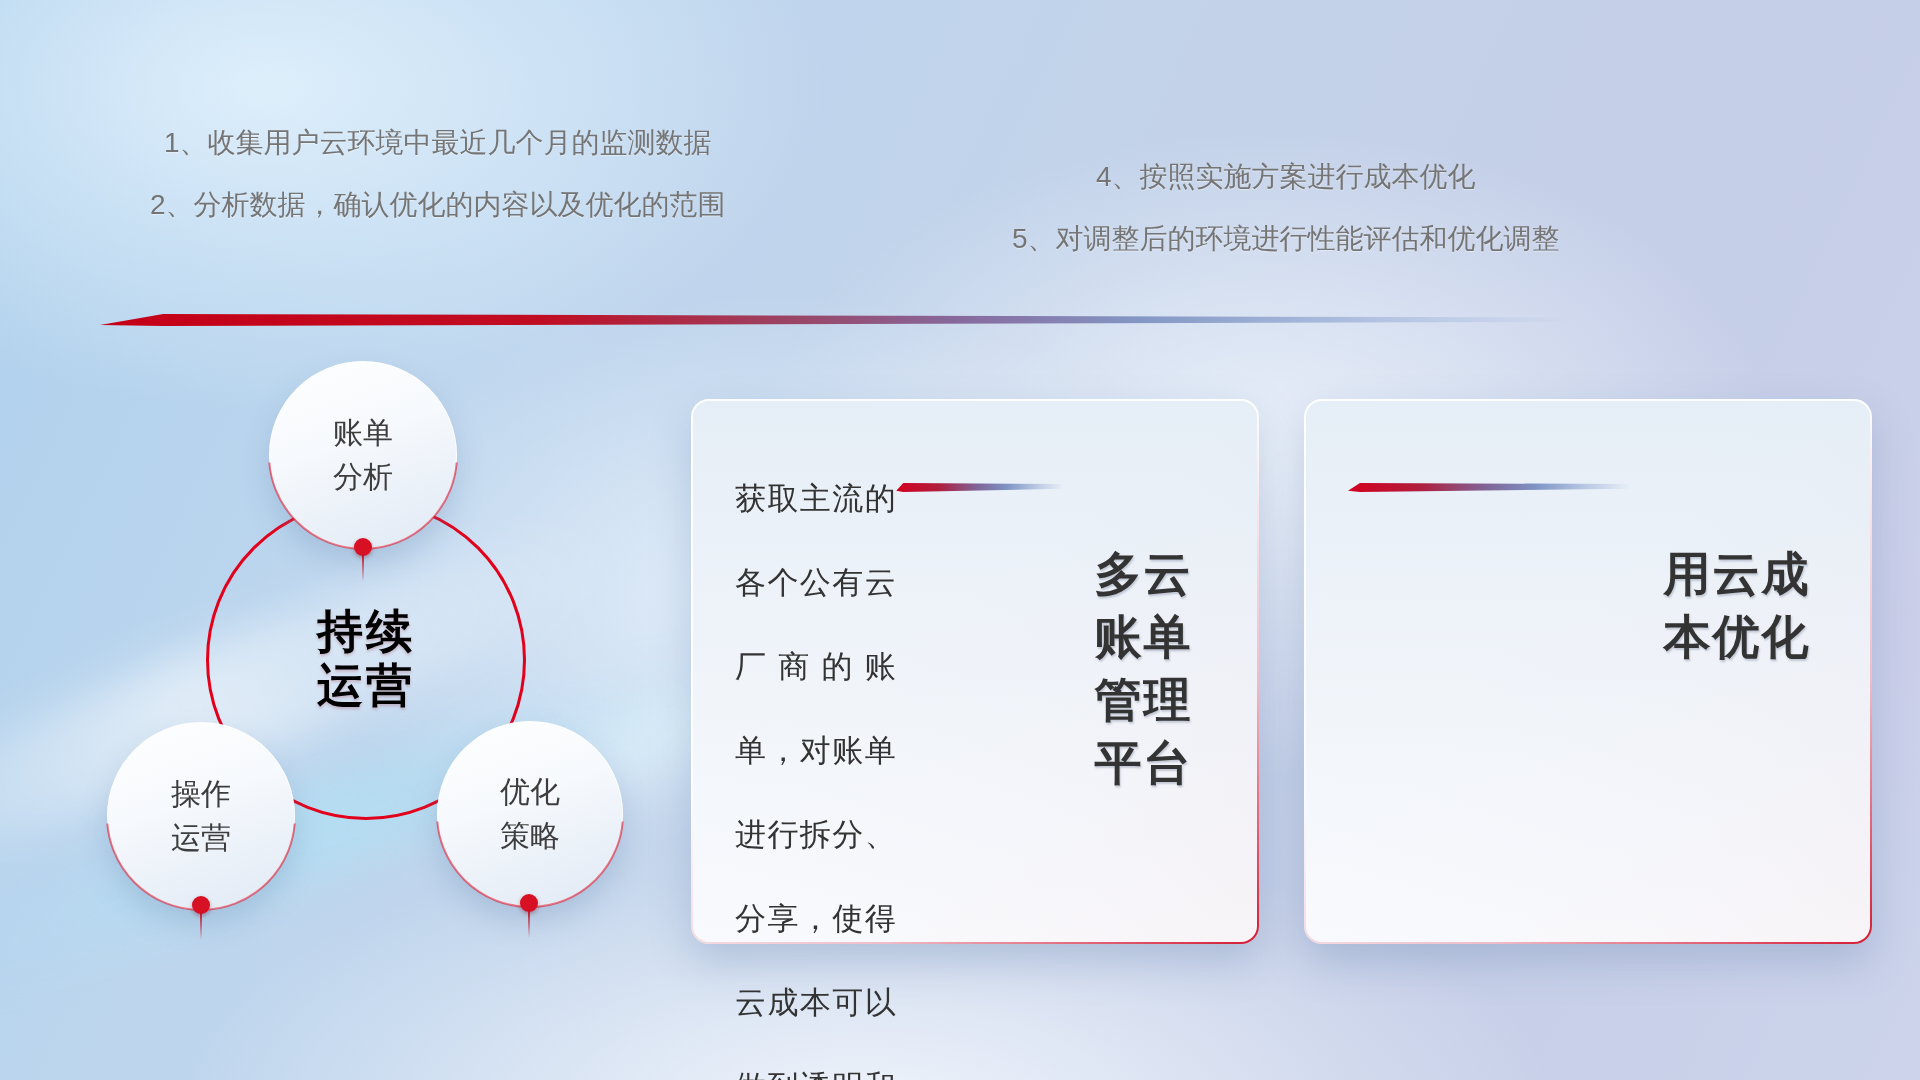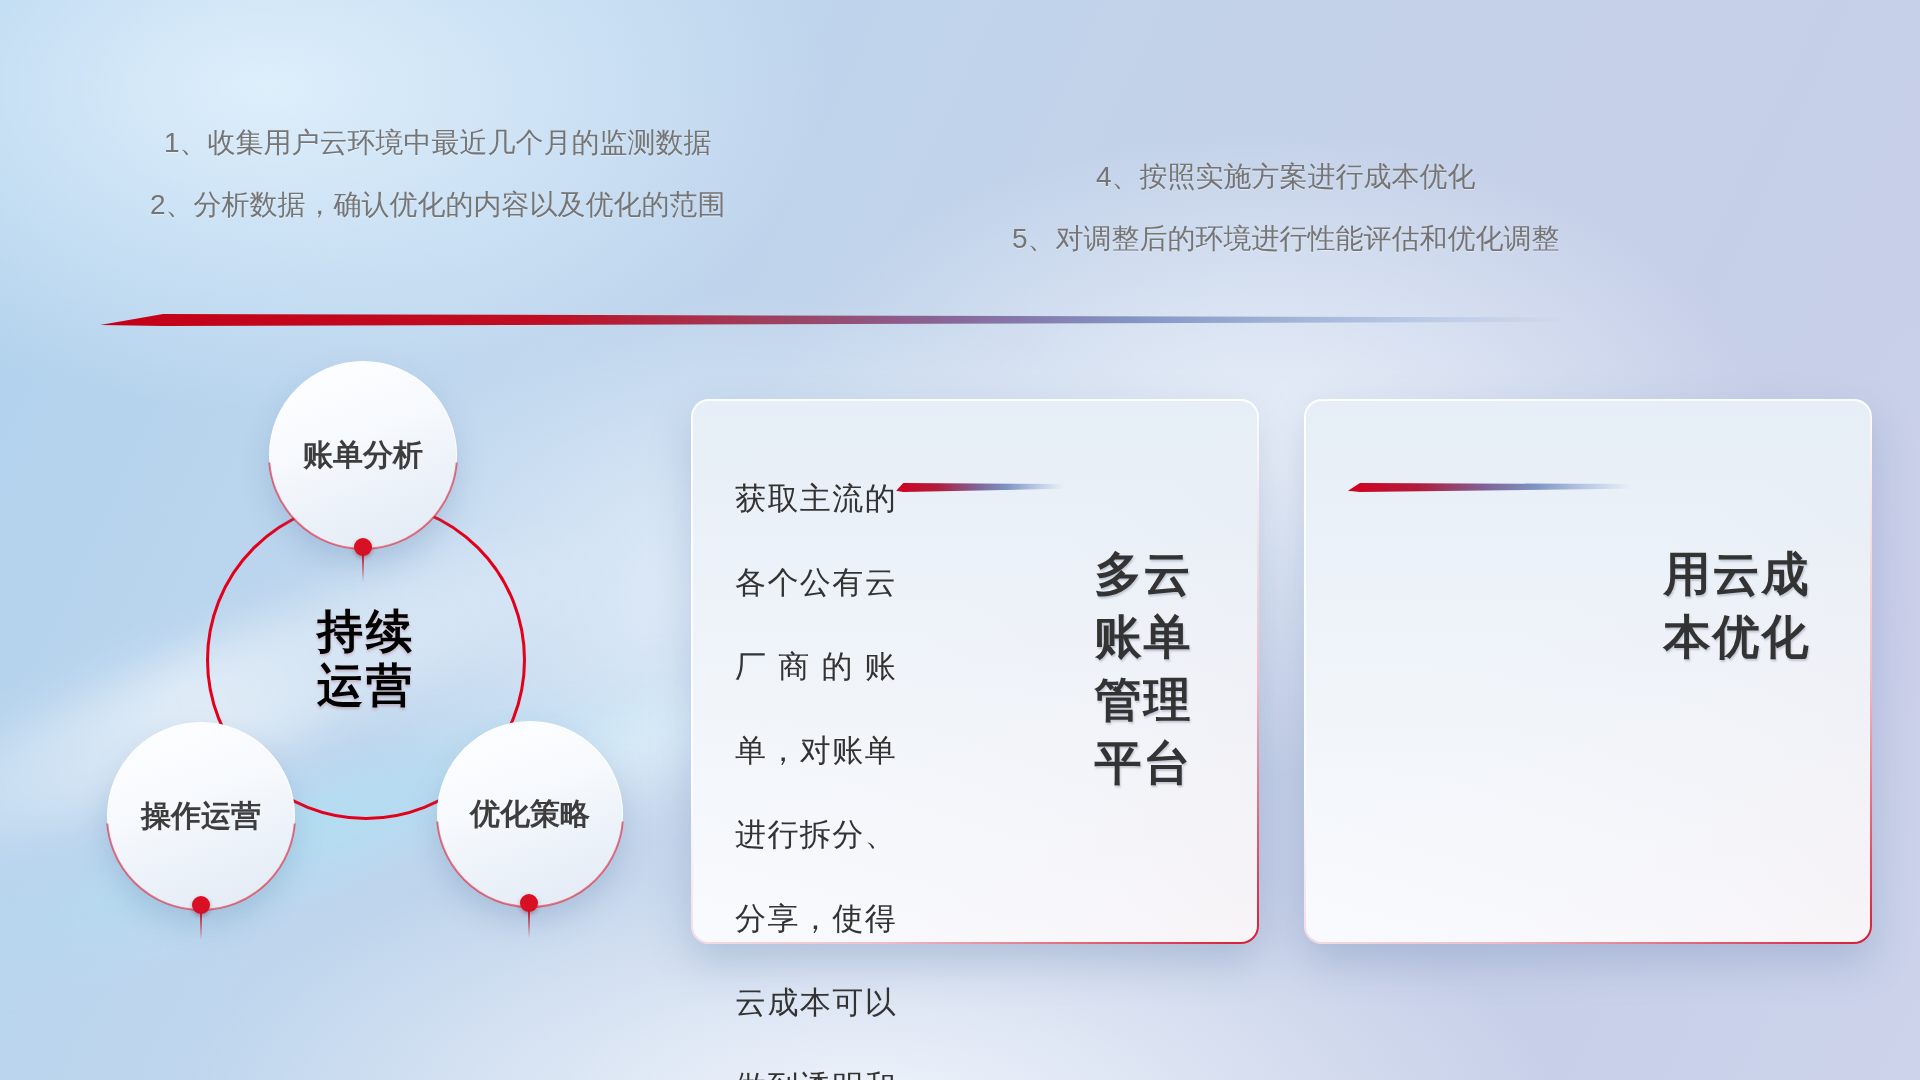--- a/index.html
+++ b/index.html
@@ -58,22 +58,22 @@
   .diagram { position: absolute; left: 0; top: 0; }
   .ring {
     position: absolute; left: 206px; top: 500px; width: 320px; height: 320px;
     border: 3px solid #e3001b; border-radius: 50%;
   }
   .node {
     position: absolute; border-radius: 50%;
     background: linear-gradient(160deg, #ffffff 0%, #f6f9fd 42%, #e0e9f4 100%);
     border: 1px solid rgba(255,255,255,0.9);
     box-shadow: 0 14px 28px rgba(110,140,180,0.30);
-    display: flex; align-items: center; justify-content: center;
-    font-size: 30px; font-weight: 700; color: #3d3d3d; line-height: 44px;
+    display: flex; flex-direction: column; align-items: center; justify-content: center;
+    font-size: 30px; font-weight: 400; color: #3d3d3d; line-height: 44px;
   }
   .node::after {
     content: ""; position: absolute; inset: -2px; border-radius: 50%;
     border: 2px solid rgba(221,25,48,0.6);
     clip-path: inset(54% 0 0 0);
   }
   .node.top   { left: 269px; top: 361px; width: 188px; height: 188px; }
   .node.left  { left: 107px; top: 722px; width: 188px; height: 188px; }
   .node.right { left: 437px; top: 721px; width: 186px; height: 186px; }
 

